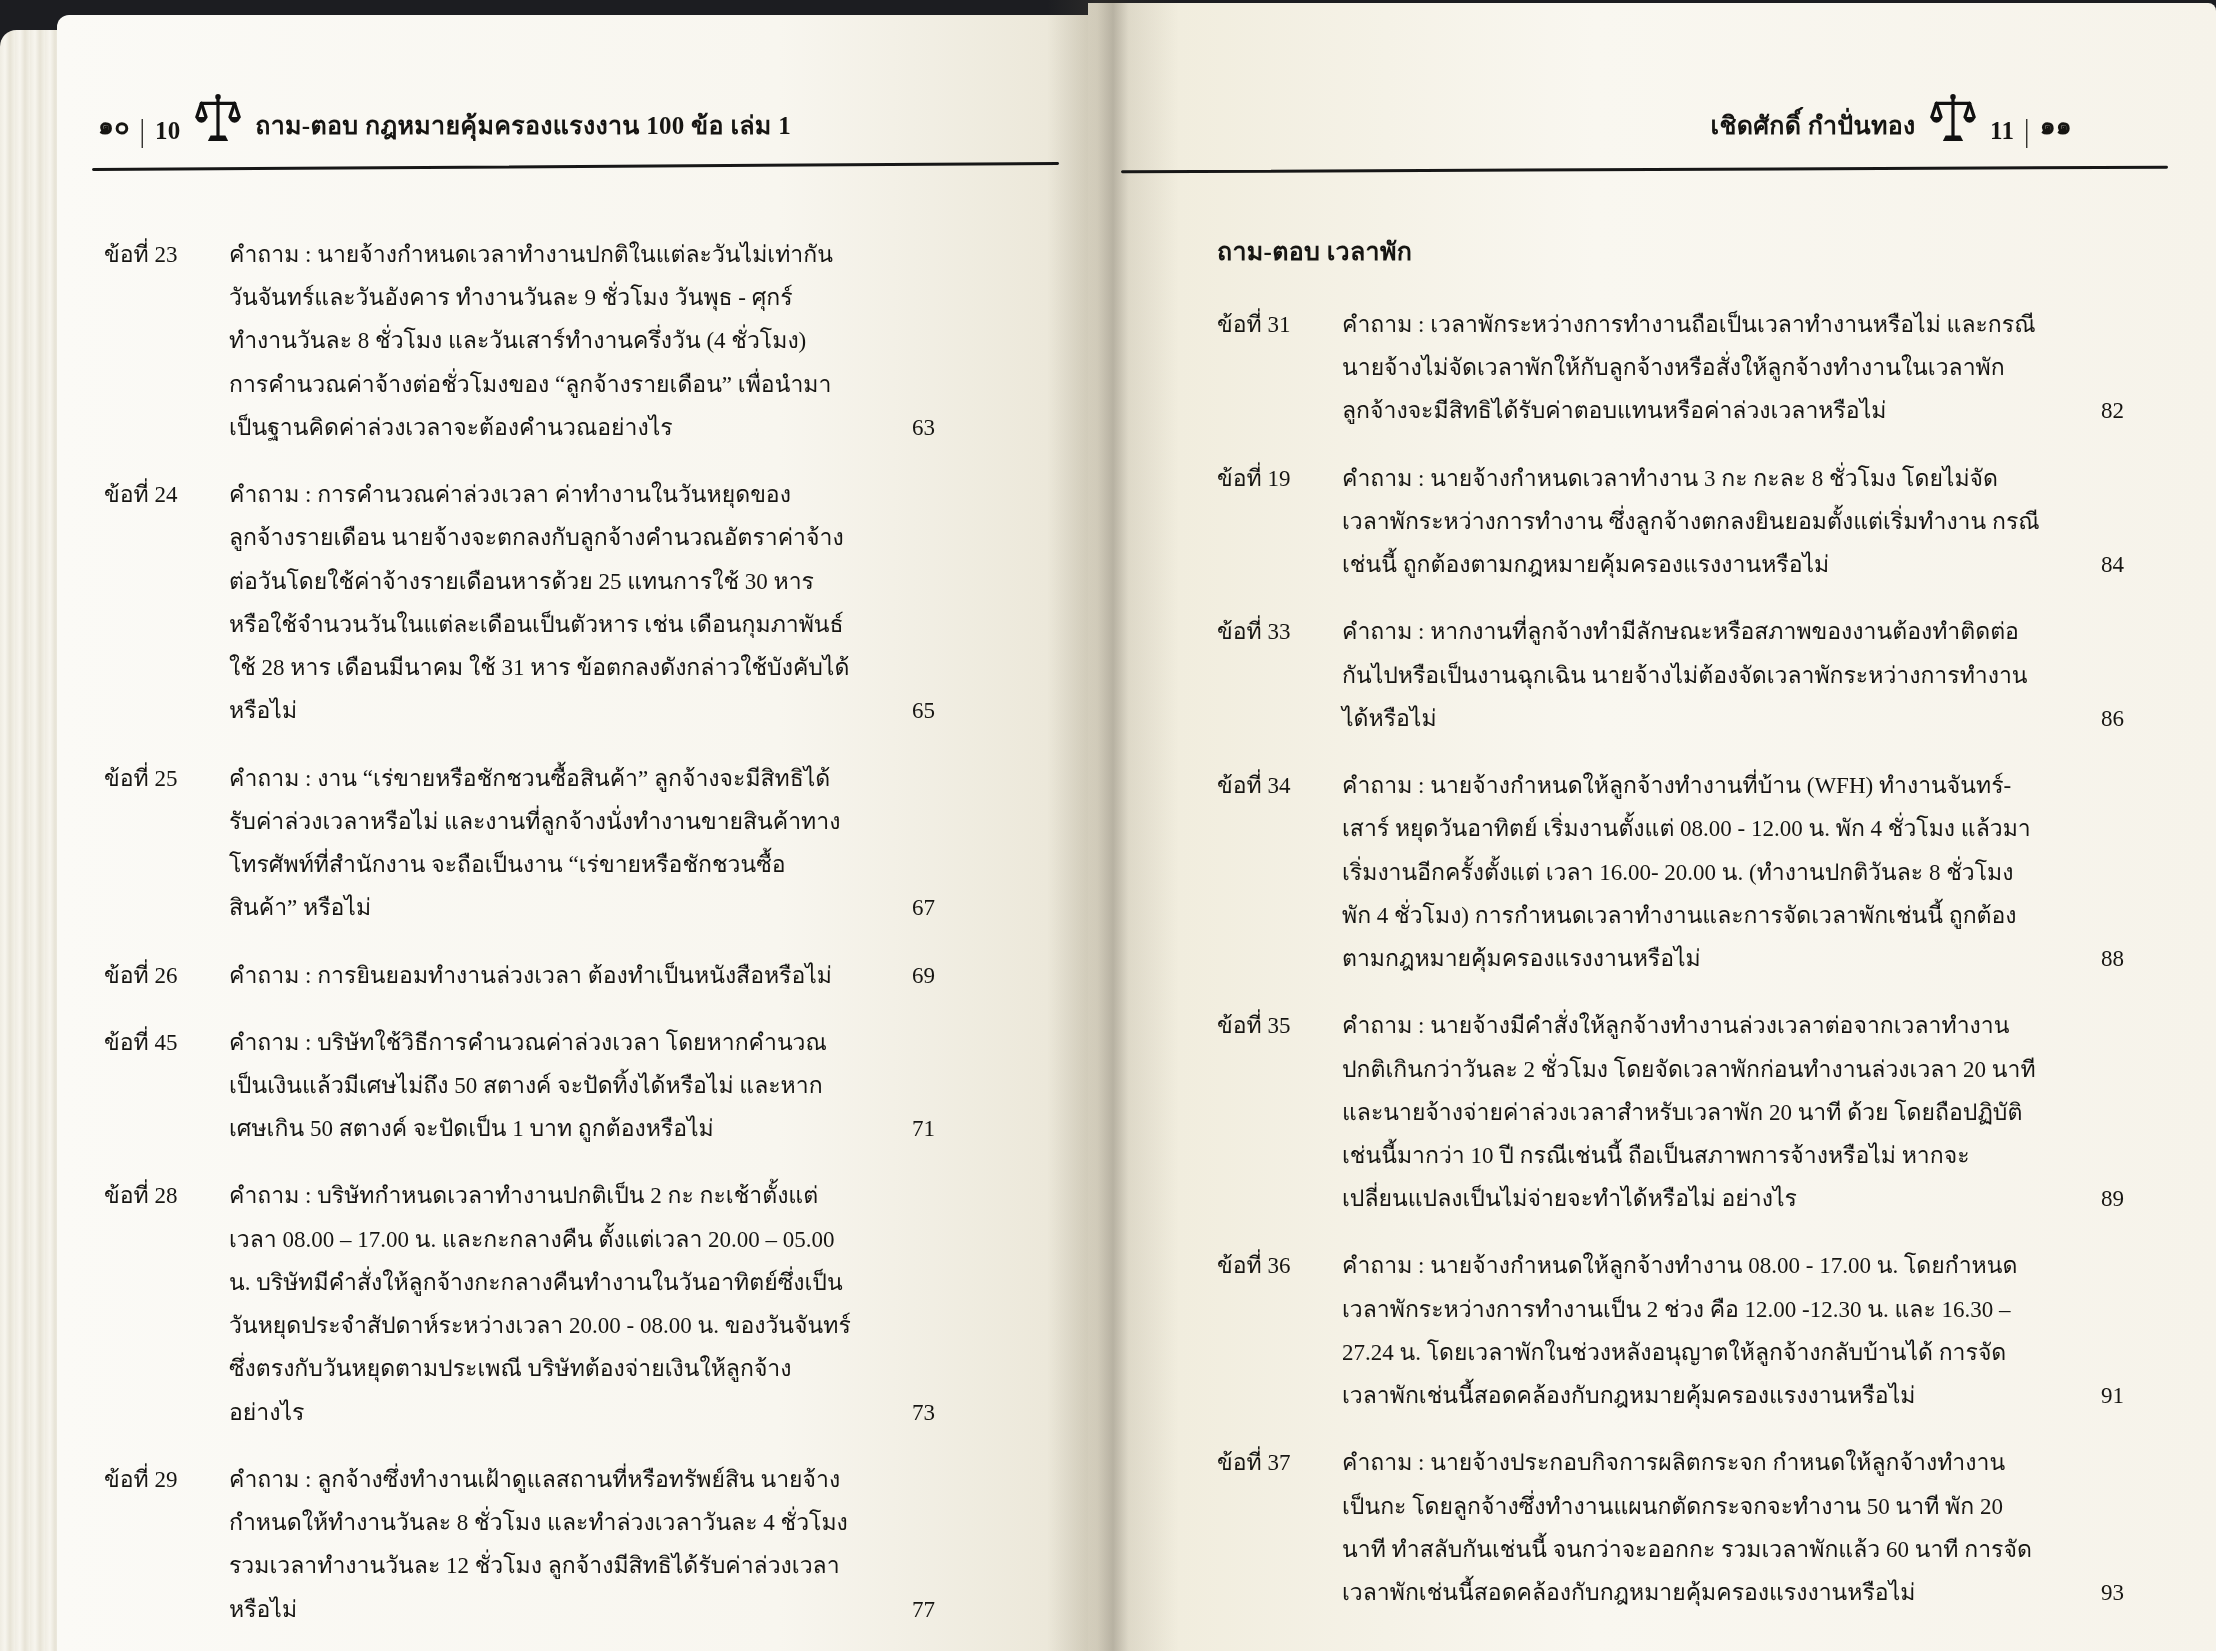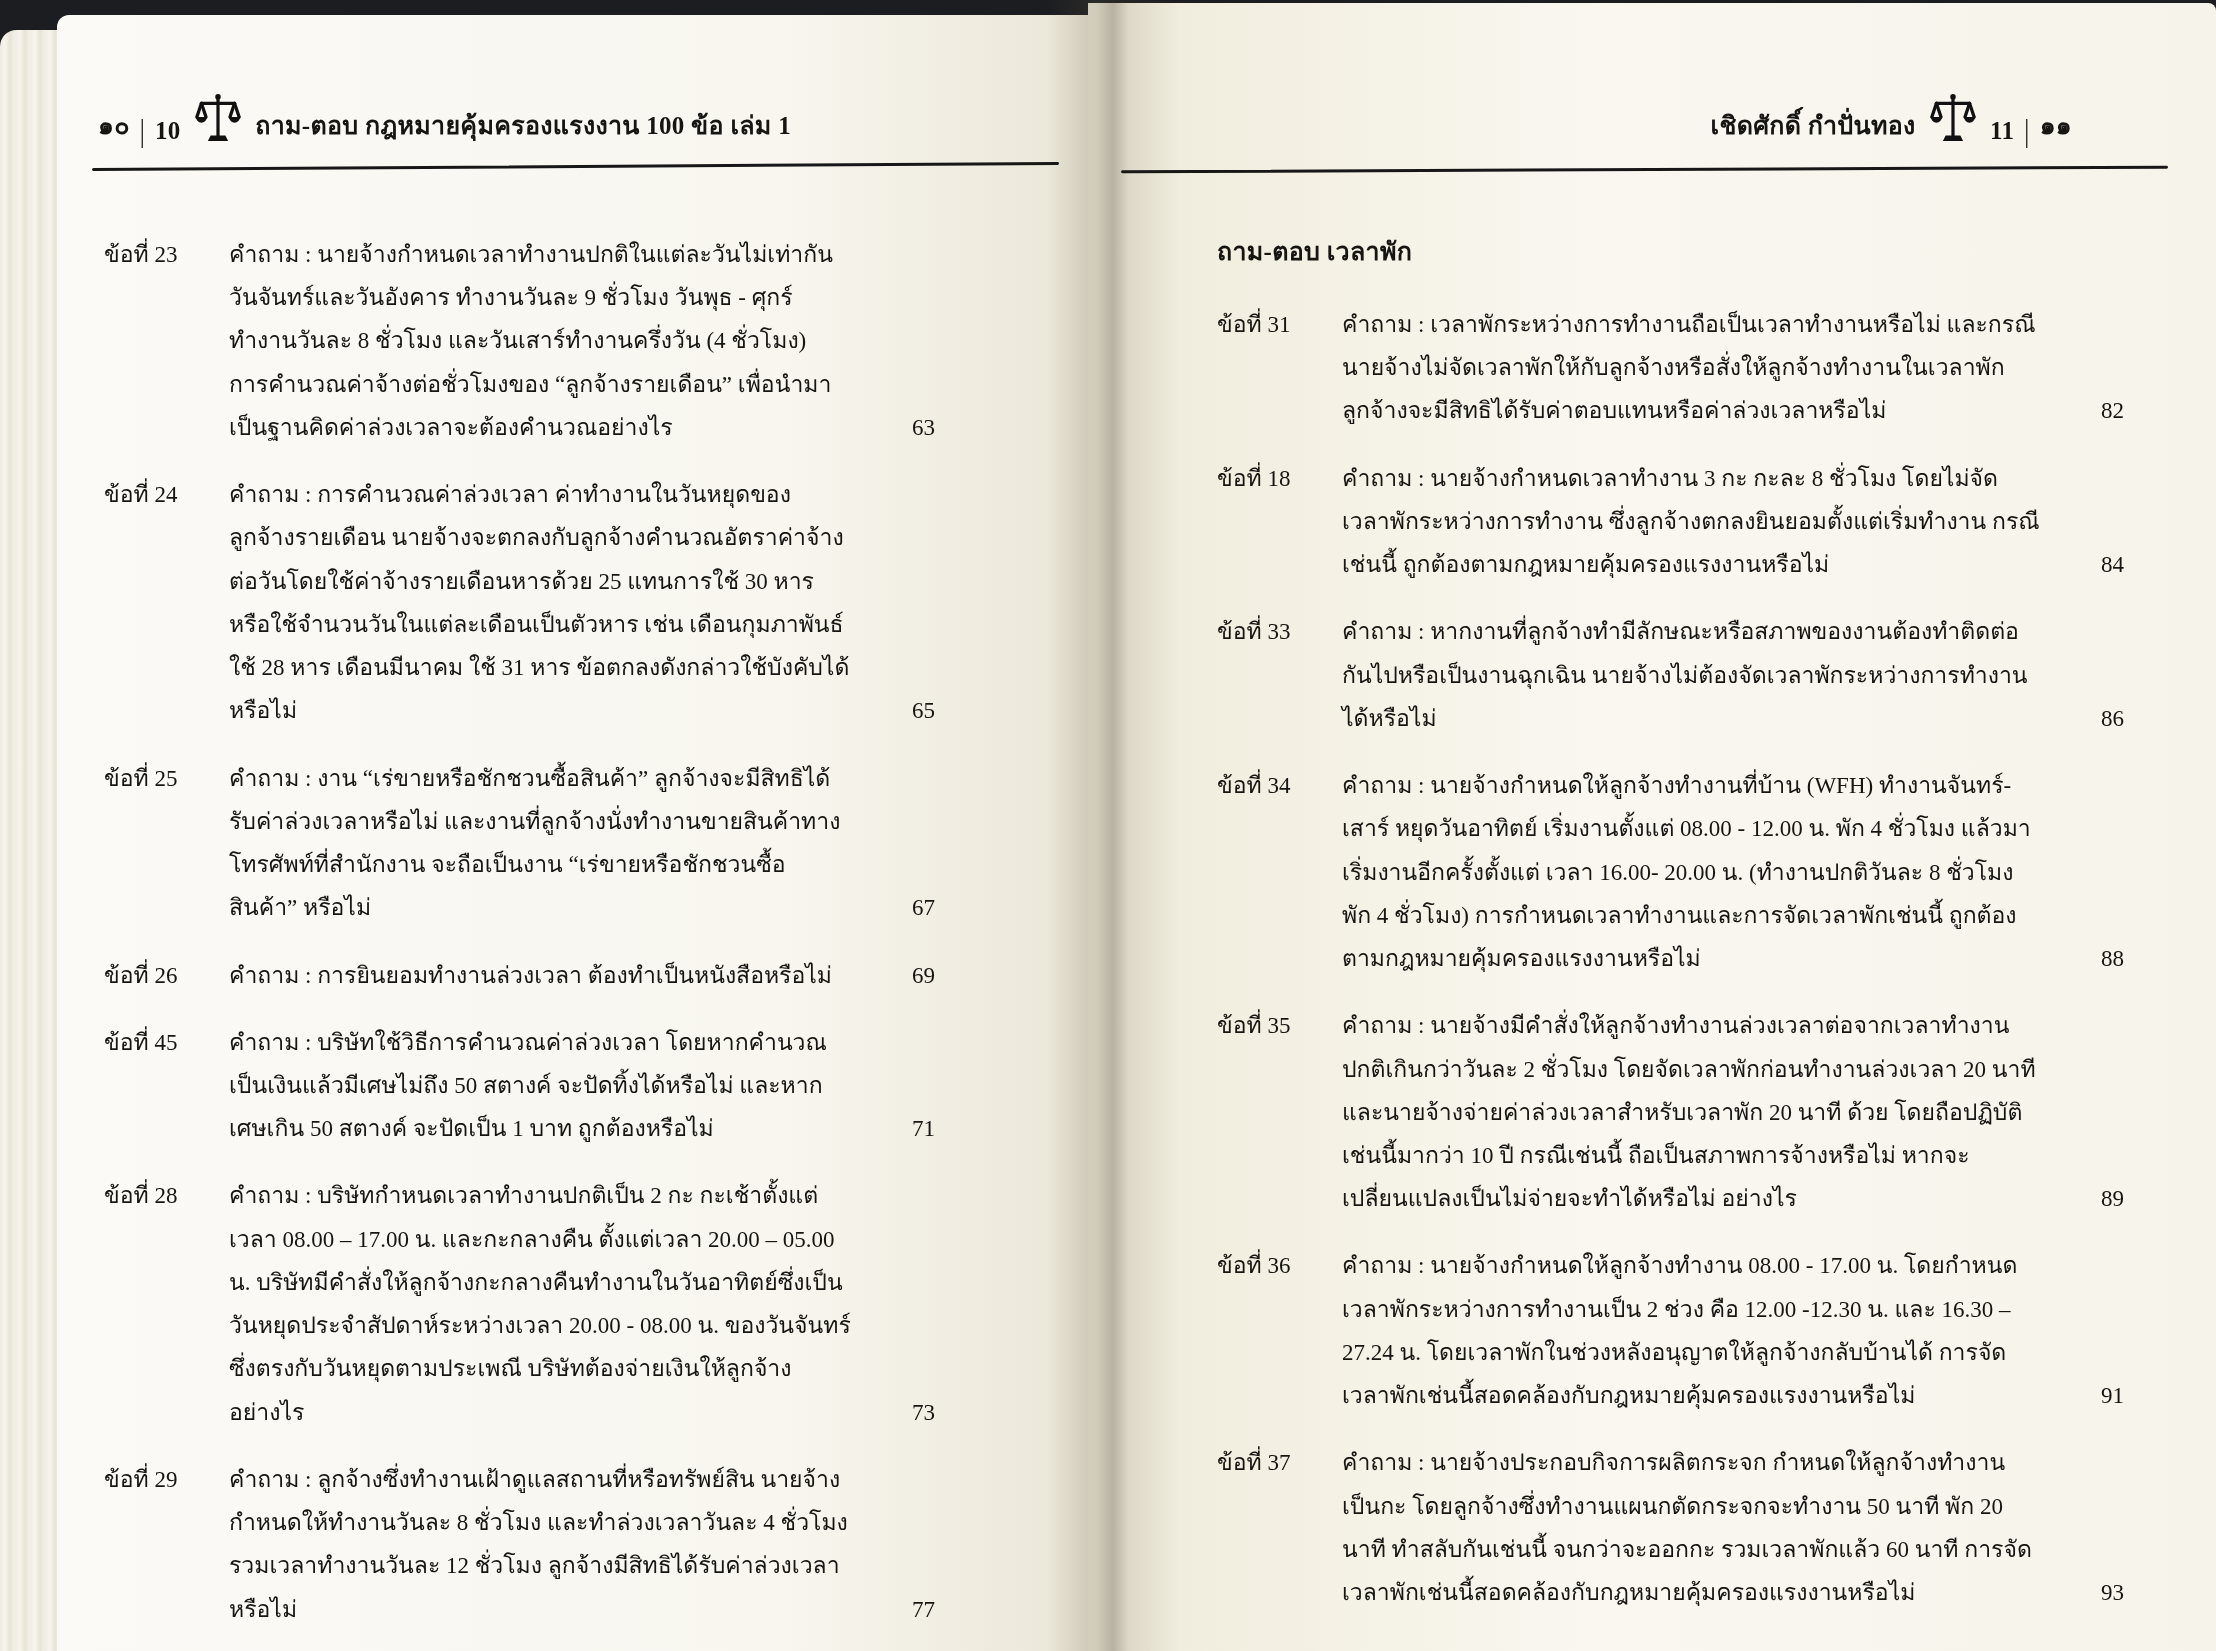--- a/index.html
+++ b/index.html
@@ -156,21 +156,21 @@
 </div>
 
 <div class="toc toc-right">
   <div class="section-title">ถาม-ตอบ เวลาพัก</div>
   <div class="toc-item">
     <div class="toc-num">ข้อที่ 31</div>
     <div class="toc-text">คำถาม : เวลาพักระหว่างการทำงานถือเป็นเวลาทำงานหรือไม่ และกรณีนายจ้างไม่จัดเวลาพักให้กับลูกจ้างหรือสั่งให้ลูกจ้างทำงานในเวลาพัก ลูกจ้างจะมีสิทธิได้รับค่าตอบแทนหรือค่าล่วงเวลาหรือไม่</div>
     <div class="toc-page">82</div>
   </div>
   <div class="toc-item">
-    <div class="toc-num">ข้อที่ 18</div>
+    <div class="toc-num">ข้อที่ 19</div>
     <div class="toc-text">คำถาม : นายจ้างกำหนดเวลาทำงาน 3 กะ กะละ 8 ชั่วโมง โดยไม่จัดเวลาพักระหว่างการทำงาน ซึ่งลูกจ้างตกลงยินยอมตั้งแต่เริ่มทำงาน กรณีเช่นนี้ ถูกต้องตามกฎหมายคุ้มครองแรงงานหรือไม่</div>
     <div class="toc-page">84</div>
   </div>
   <div class="toc-item">
     <div class="toc-num">ข้อที่ 33</div>
     <div class="toc-text">คำถาม : หากงานที่ลูกจ้างทำมีลักษณะหรือสภาพของงานต้องทำติดต่อกันไปหรือเป็นงานฉุกเฉิน นายจ้างไม่ต้องจัดเวลาพักระหว่างการทำงานได้หรือไม่</div>
     <div class="toc-page">86</div>
   </div>
   <div class="toc-item">
     <div class="toc-num">ข้อที่ 34</div>

